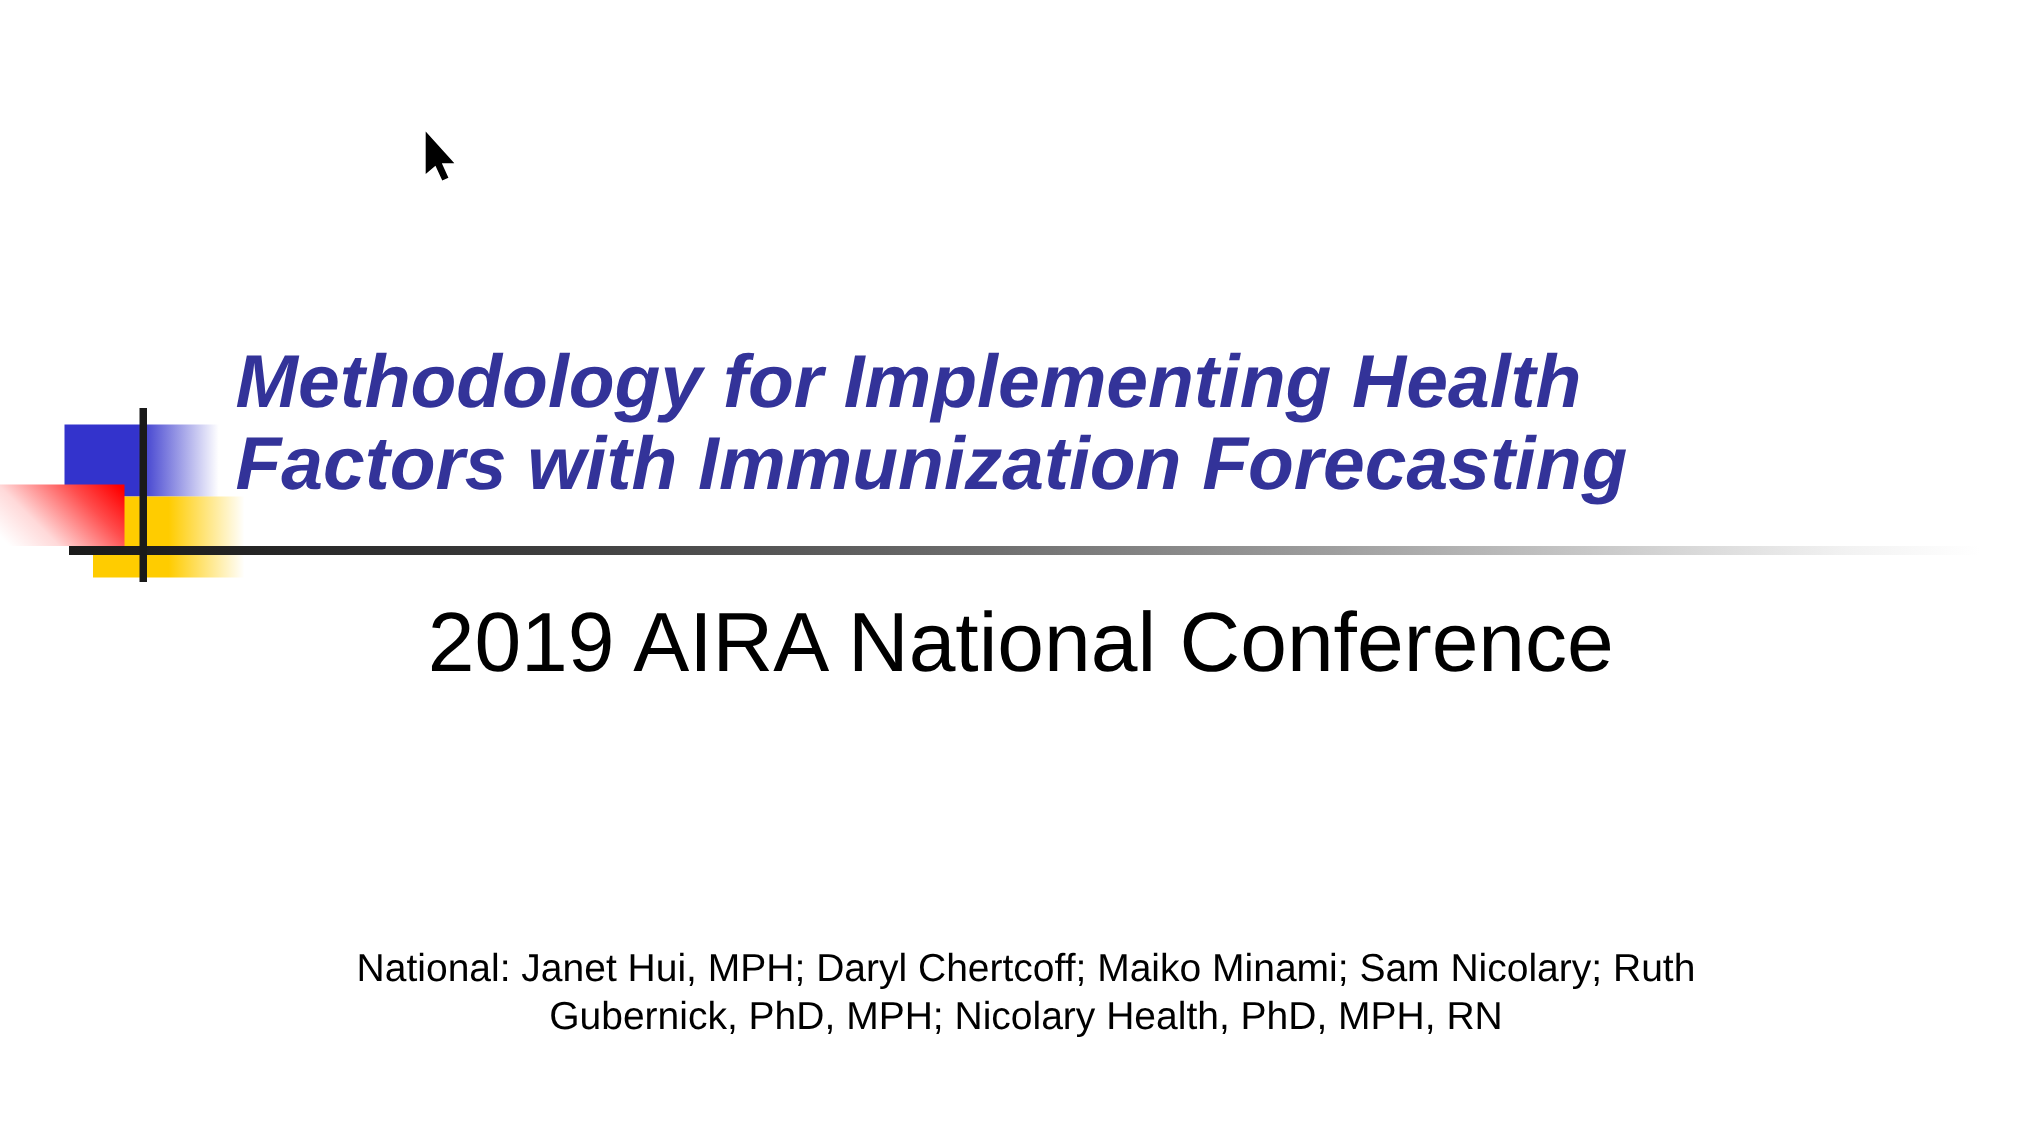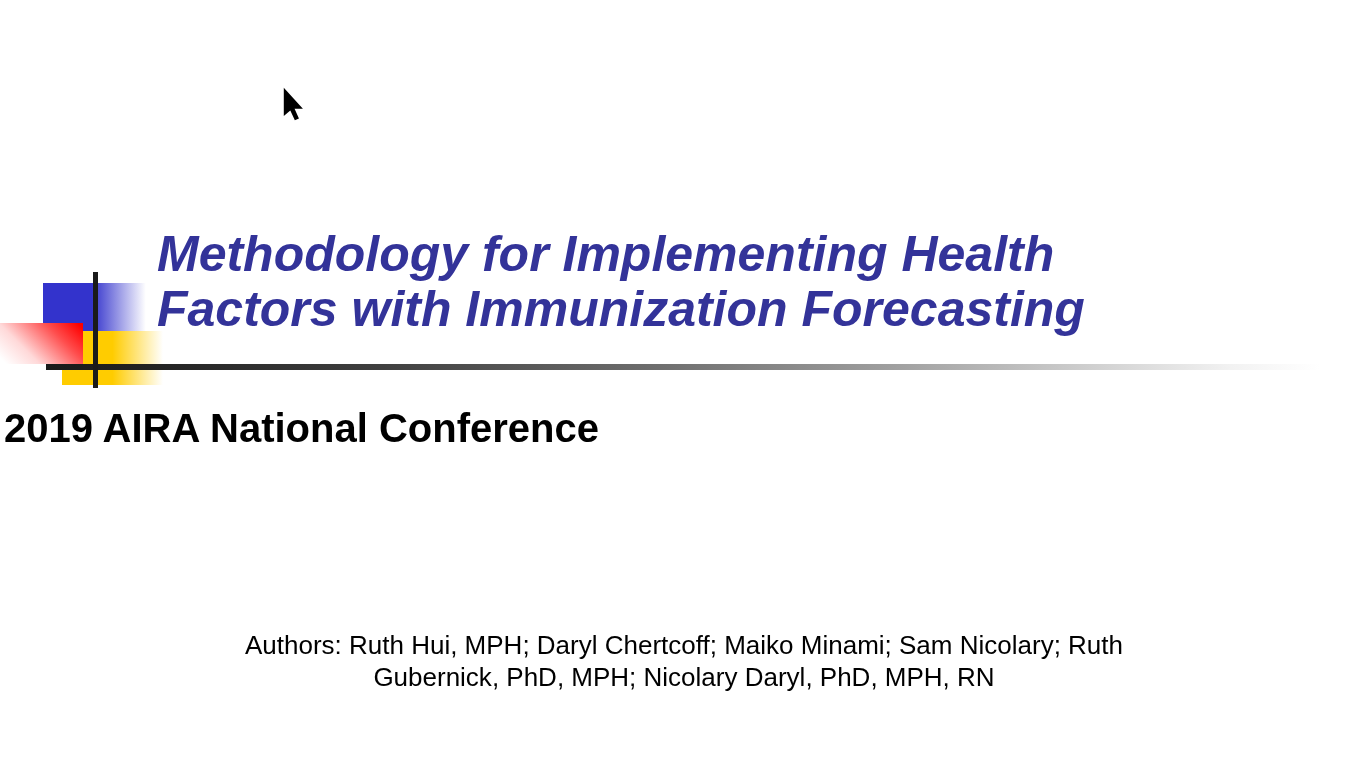--- a/index.html
+++ b/index.html
@@ -43,22 +43,22 @@
     position: absolute; left: 157px; top: 227px; width: 1120px; z-index: 6;
     color: #333399;
     font-size: 50px; font-weight: bold; line-height: 55px;
     letter-spacing: 0px;
     white-space: pre-line;
     font-style: italic;
   }
   .subtitle {
     position: absolute; left: 0px; top: 403px; width: 1357px; z-index: 6;
     padding-left: 4px; box-sizing: border-box;
-    color: #000000; text-align: left;
-    font-size: 40px; font-weight: 700; line-height: 50px;
+    color: #000000; text-align: center;
+    font-size: 56px; font-weight: 400; line-height: 50px;
   }
   .authors {
     position: absolute; left: 224px; top: 629px; width: 920px; z-index: 6;
     color: #000000; text-align: center;
     font-size: 26px; line-height: 32px;
   }
   .wavy {
     text-decoration-style: wavy;
     text-decoration-color: #ff2a2a;
     text-decoration-thickness: 1px;
@@ -81,21 +81,21 @@
   <div class="deco red-rect"></div>
   <div class="deco v-line"></div>
   <div class="deco h-rule"></div>
 
   <div class="title">Methodology for Implementing Health
 Factors with Immunization Forecasting</div>
 
   <div class="subtitle">2019 AIRA National Conference</div>
 
   <div class="authors">
-    <span>Authors: Ruth Hui, MPH; Daryl </span><span class="wavy">Chertcoff</span><span>; Maiko Minami; Sam </span><span class="wavy">Nicolary</span><span>; Ruth</span><br>
-    <span class="wavy">Gubernick</span><span>, PhD, MPH; Nicolary </span><span class="wavy">Daryl</span><span>, PhD, MPH, RN</span>
+    <span>National: Janet Hui, MPH; Daryl </span><span class="wavy">Chertcoff</span><span>; Maiko Minami; Sam </span><span class="wavy">Nicolary</span><span>; Ruth</span><br>
+    <span class="wavy">Gubernick</span><span>, PhD, MPH; Nicolary </span><span class="wavy">Health</span><span>, PhD, MPH, RN</span>
   </div>
 
   <svg class="cursor" viewBox="0 0 14 24" xmlns="http://www.w3.org/2000/svg">
     <polygon points="0.5,0.5 0.5,20.5 5.1,16.6 8.3,23.5 11.2,22.2 8.1,15.4 14,15.4" fill="#000000"></polygon>
   </svg>
 
 </div>
 
 </body></html>

